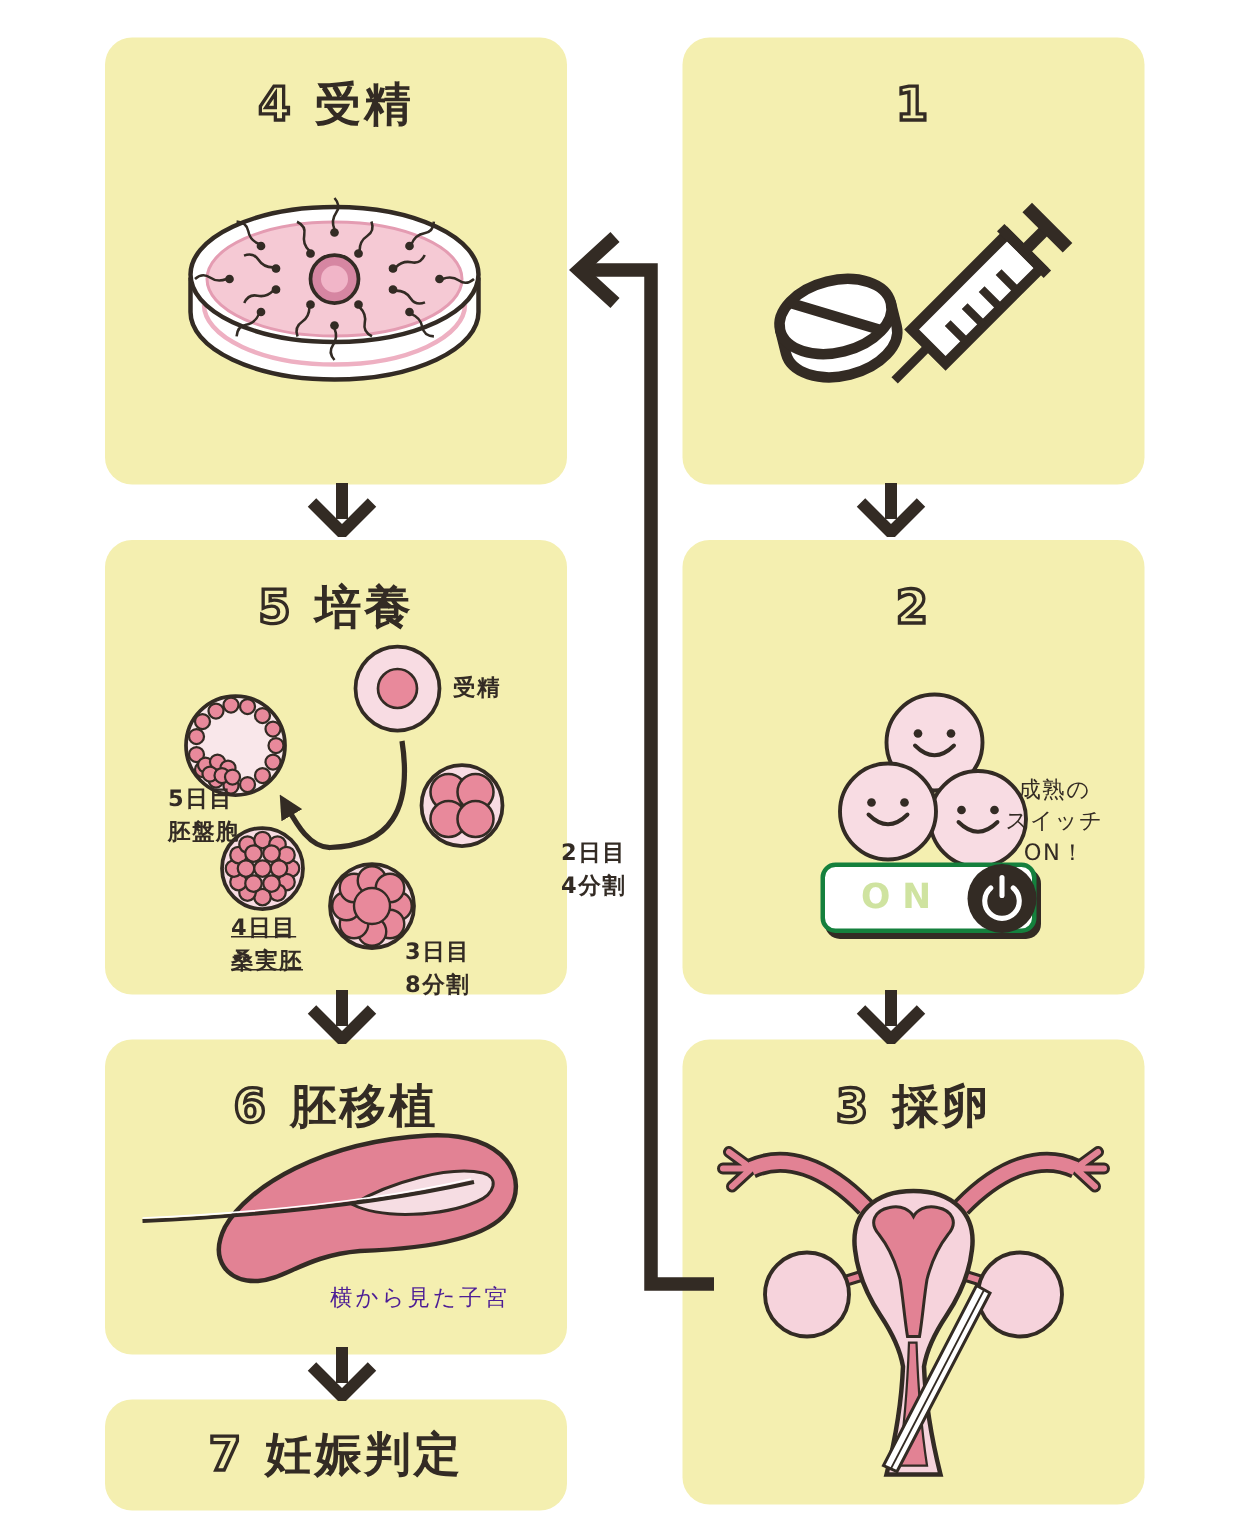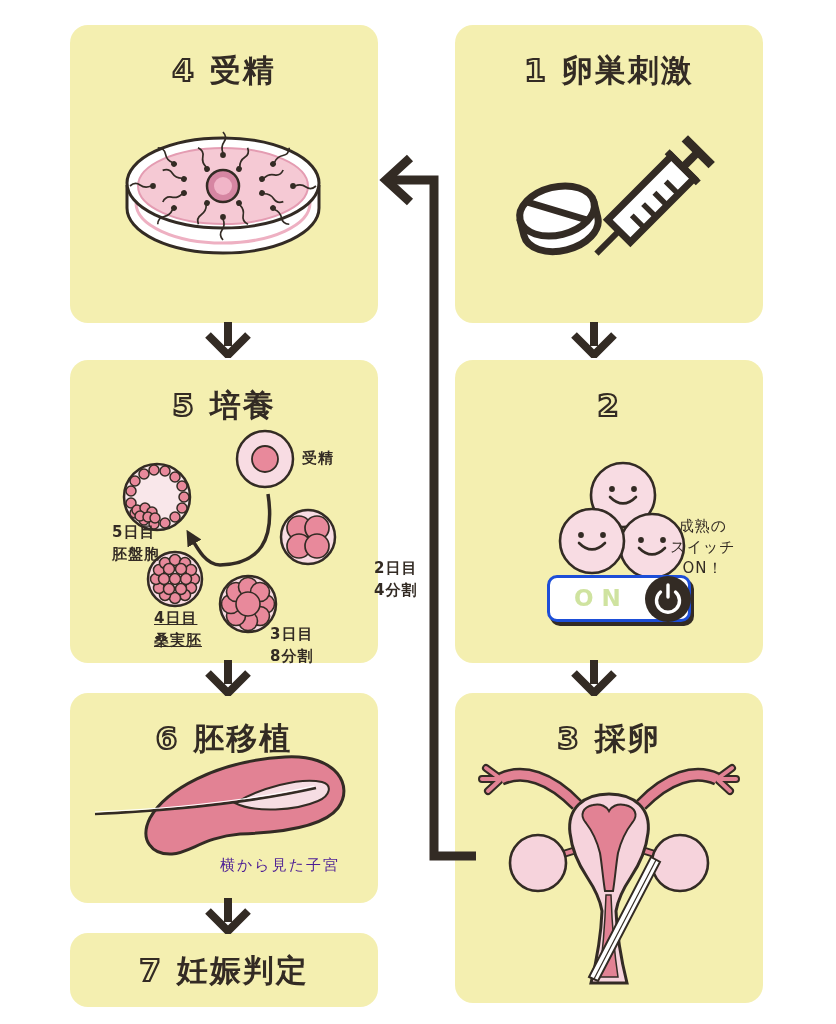--- a/index.html
+++ b/index.html
@@ -22,21 +22,21 @@
   .art{position:absolute;left:0;top:0;}
   .small-label{
     position:absolute;font-size:15px;font-weight:bold;line-height:1.45;color:#332b24;letter-spacing:1px;white-space:nowrap;
   }
   .note{
     position:absolute;left:198px;top:156px;width:100px;text-align:center;
     font-size:15px;font-weight:normal;line-height:1.4;color:#332b24;letter-spacing:1px;
   }
   .switch{
     position:absolute;left:92px;top:215px;width:144px;height:47px;background:#ffffff;
-    border:3px solid #1d4ed8;border-radius:10px;box-shadow:3px 4px 0 #332b24;box-sizing:border-box;
+    border:3px solid #15803d;border-radius:10px;box-shadow:3px 4px 0 #332b24;box-sizing:border-box;
   }
   .switch-on{
     position:absolute;left:24px;top:7px;font-size:23px;font-weight:bold;letter-spacing:8px;color:#cfe3a0;
   }
   .power-btn{
     position:absolute;right:-3px;top:-2px;width:46px;height:46px;border-radius:50%;background:#332b24;
   }
   .caption{
     position:absolute;left:150px;top:163px;font-size:15px;font-weight:normal;letter-spacing:2px;color:#4c1d95;white-space:nowrap;
   }
@@ -85,21 +85,20 @@
       <g>
         <circle cx="153" cy="161" r="16" fill="#d686a2" stroke="#332b24" stroke-width="2.5"></circle>
         <circle cx="153" cy="161" r="9" fill="#f1b5c8"></circle>
       </g>
     </svg>
   </section>
 
   <section class="card" style="left:455px;top:25px;width:308px;height:298px;">
     <h2 class="heading">
       <span class="num">1</span>
-      <span>卵巣刺激</span>
     </h2>
     <svg class="art" width="308" height="298" viewBox="0 0 308 298">
       <g transform="translate(102,186) rotate(-14)" stroke="#332b24" stroke-linecap="round">
         <path d="M -38 0 L -38 16 A 38 24 0 0 0 38 16 L 38 0" fill="#ffffff" stroke-width="7"></path>
         <ellipse cx="0" cy="0" rx="38" ry="24" fill="#ffffff" stroke-width="7"></ellipse>
         <path d="M -27 -16 L 27 16" fill="none" stroke-width="7"></path>
       </g>
       <g transform="translate(198,172) rotate(135)" stroke="#332b24">
         <path d="M 48 0 H 80" stroke-width="6"></path>
         <rect x="-42" y="-16" width="90" height="32" fill="#ffffff" stroke-width="7"></rect>

